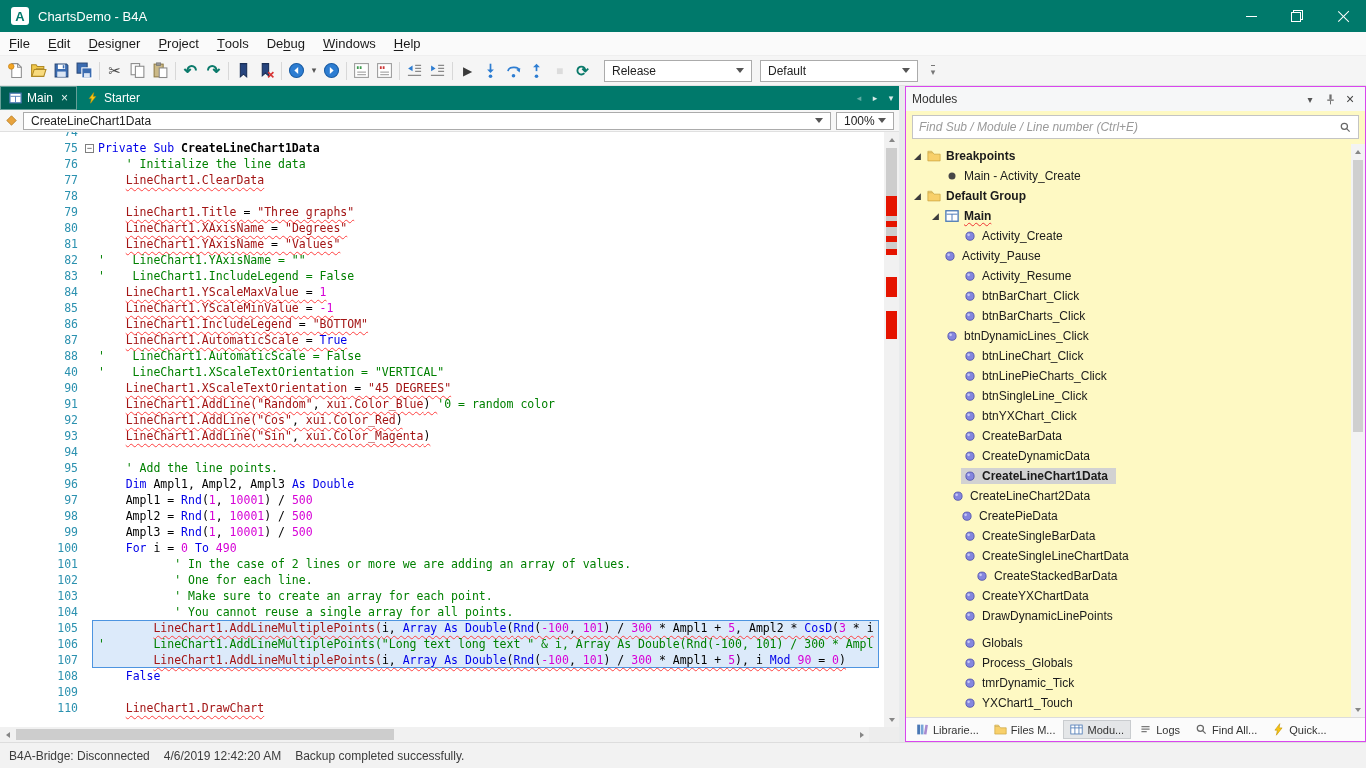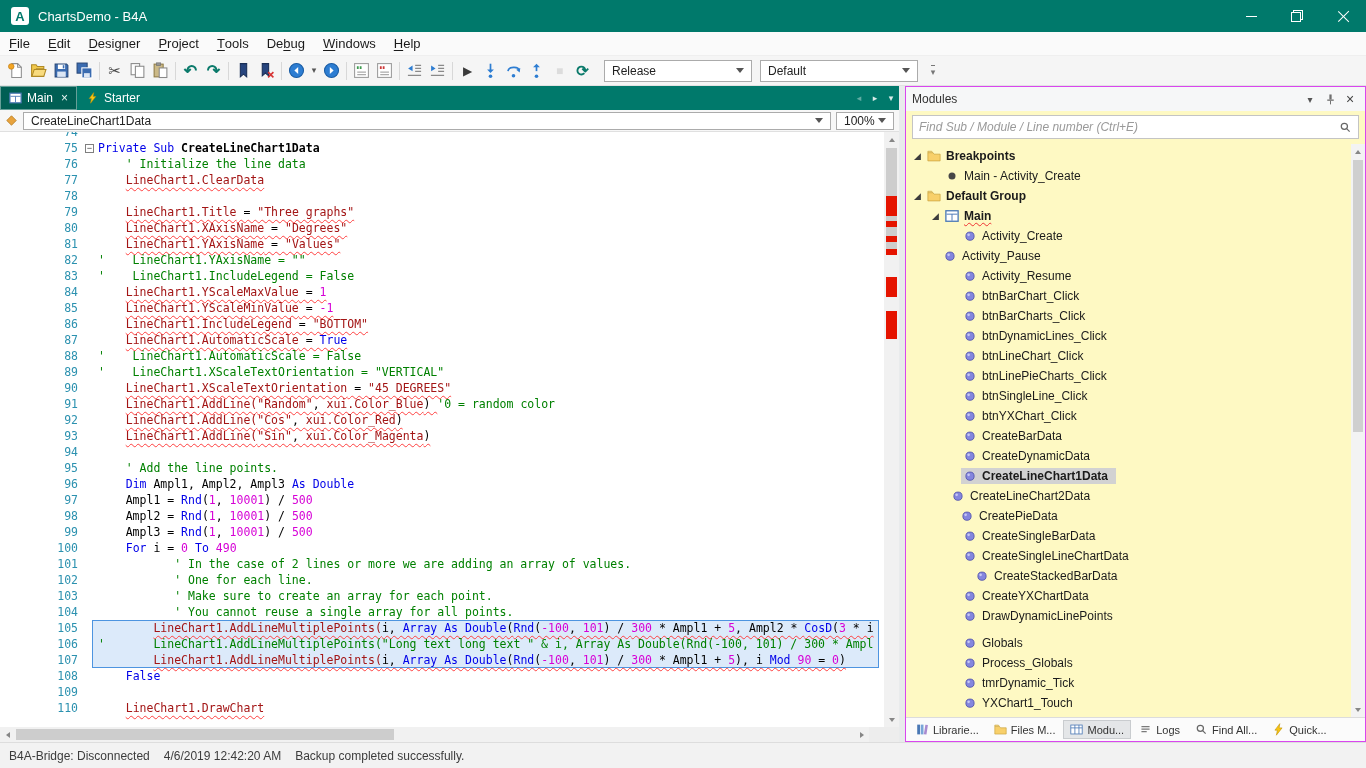--- a/index.html
+++ b/index.html
@@ -370,21 +370,21 @@
           <div class="code-line"><span class="ln">79</span><span class="fold"></span><span class="txt"><span class="pl">    </span><span class="id s">LineChart1.Title</span><span class="pl s"> = </span><span class="str s">"Three graphs"</span></span></div>
           <div class="code-line"><span class="ln">80</span><span class="fold"></span><span class="txt"><span class="pl">    </span><span class="id s">LineChart1.XAxisName</span><span class="pl s"> = </span><span class="str s">"Degrees"</span></span></div>
           <div class="code-line"><span class="ln">81</span><span class="fold"></span><span class="txt"><span class="pl">    </span><span class="id s">LineChart1.YAxisName</span><span class="pl s"> = </span><span class="str s">"Values"</span></span></div>
           <div class="code-line"><span class="ln">82</span><span class="fold"></span><span class="txt"><span class="cmt">'    LineChart1.YAxisName = ""</span></span></div>
           <div class="code-line"><span class="ln">83</span><span class="fold"></span><span class="txt"><span class="cmt">'    LineChart1.IncludeLegend = False</span></span></div>
           <div class="code-line"><span class="ln">84</span><span class="fold"></span><span class="txt"><span class="pl">    </span><span class="id s">LineChart1.YScaleMaxValue</span><span class="pl s"> = </span><span class="num s">1</span></span></div>
           <div class="code-line"><span class="ln">85</span><span class="fold"></span><span class="txt"><span class="pl">    </span><span class="id s">LineChart1.YScaleMinValue</span><span class="pl s"> = </span><span class="num s">-1</span></span></div>
           <div class="code-line"><span class="ln">86</span><span class="fold"></span><span class="txt"><span class="pl">    </span><span class="id s">LineChart1.IncludeLegend</span><span class="pl s"> = </span><span class="str s">"BOTTOM"</span></span></div>
           <div class="code-line"><span class="ln">87</span><span class="fold"></span><span class="txt"><span class="pl">    </span><span class="id s">LineChart1.AutomaticScale</span><span class="pl s"> = </span><span class="kw s">True</span></span></div>
           <div class="code-line"><span class="ln">88</span><span class="fold"></span><span class="txt"><span class="cmt">'    LineChart1.AutomaticScale = False</span></span></div>
-          <div class="code-line"><span class="ln">89</span><span class="fold"></span><span class="txt"><span class="cmt">'    LineChart1.XScaleTextOrientation = "VERTICAL"</span></span></div>
+          <div class="code-line"><span class="ln">40</span><span class="fold"></span><span class="txt"><span class="cmt">'    LineChart1.XScaleTextOrientation = "VERTICAL"</span></span></div>
           <div class="code-line"><span class="ln">90</span><span class="fold"></span><span class="txt"><span class="pl">    </span><span class="id s">LineChart1.XScaleTextOrientation</span><span class="pl s"> = </span><span class="str s">"45 DEGREES"</span></span></div>
           <div class="code-line"><span class="ln">91</span><span class="fold"></span><span class="txt"><span class="pl">    </span><span class="id s">LineChart1.AddLine(</span><span class="str s">"Random"</span><span class="pl s">, </span><span class="id s">xui.Color_Blue</span><span class="pl s">) </span><span class="cmt">'0 = random color</span></span></div>
           <div class="code-line"><span class="ln">92</span><span class="fold"></span><span class="txt"><span class="pl">    </span><span class="id s">LineChart1.AddLine(</span><span class="str s">"Cos"</span><span class="pl s">, </span><span class="id s">xui.Color_Red</span><span class="pl s">)</span></span></div>
           <div class="code-line"><span class="ln">93</span><span class="fold"></span><span class="txt"><span class="pl">    </span><span class="id s">LineChart1.AddLine(</span><span class="str s">"Sin"</span><span class="pl s">, </span><span class="id s">xui.Color_Magenta</span><span class="pl s">)</span></span></div>
           <div class="code-line"><span class="ln">94</span><span class="fold"></span><span class="txt"></span></div>
           <div class="code-line"><span class="ln">95</span><span class="fold"></span><span class="txt"><span class="pl">    </span><span class="cmt">' Add the line points.</span></span></div>
           <div class="code-line"><span class="ln">96</span><span class="fold"></span><span class="txt"><span class="pl">    </span><span class="kw">Dim</span><span class="pl"> Ampl1, Ampl2, Ampl3 </span><span class="kw">As Double</span></span></div>
           <div class="code-line"><span class="ln">97</span><span class="fold"></span><span class="txt"><span class="pl">    Ampl1 = </span><span class="kw">Rnd</span><span class="pl">(</span><span class="num">1</span><span class="pl">, </span><span class="num">10001</span><span class="pl">) / </span><span class="num">500</span></span></div>
           <div class="code-line"><span class="ln">98</span><span class="fold"></span><span class="txt"><span class="pl">    Ampl2 = </span><span class="kw">Rnd</span><span class="pl">(</span><span class="num">1</span><span class="pl">, </span><span class="num">10001</span><span class="pl">) / </span><span class="num">500</span></span></div>
           <div class="code-line"><span class="ln">99</span><span class="fold"></span><span class="txt"><span class="pl">    Ampl3 = </span><span class="kw">Rnd</span><span class="pl">(</span><span class="num">1</span><span class="pl">, </span><span class="num">10001</span><span class="pl">) / </span><span class="num">500</span></span></div>
@@ -558,21 +558,21 @@
           <span class="row-inner">
             <span class="tree-icon">
               <svg viewBox="0 0 16 16">
                 <circle cx="8" cy="8.2" r="4.7" fill="#8486DE" stroke="#5355AD"></circle>
                 <circle cx="6.4" cy="6.7" r="1.5" fill="#C6C7F4"></circle>
               </svg>
             </span>
             <span class="tree-label">btnBarCharts_Click</span>
           </span>
         </div>
-        <div class="tree-row" style="padding-left: 40px;">
+        <div class="tree-row" style="padding-left: 22px;">
           <span class="expander"></span>
           <span class="row-inner">
             <span class="tree-icon">
               <svg viewBox="0 0 16 16">
                 <circle cx="8" cy="8.2" r="4.7" fill="#8486DE" stroke="#5355AD"></circle>
                 <circle cx="6.4" cy="6.7" r="1.5" fill="#C6C7F4"></circle>
               </svg>
             </span>
             <span class="tree-label">btnDynamicLines_Click</span>
           </span>

